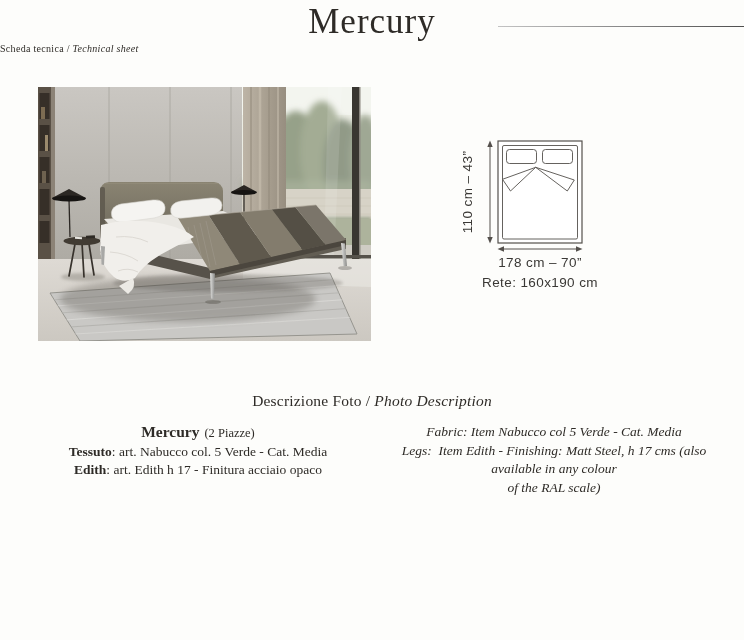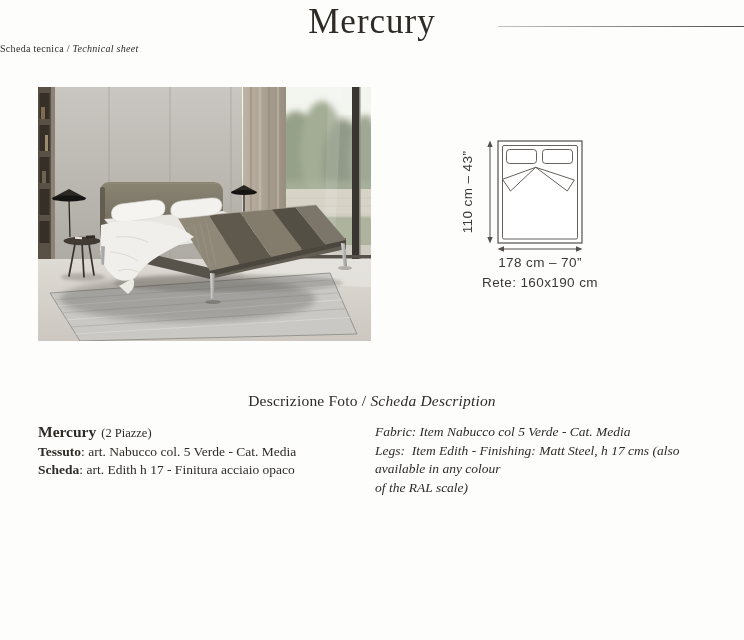--- a/index.html
+++ b/index.html
@@ -42,21 +42,21 @@
   .diag-line{stroke:#54504c;stroke-width:1;fill:none;}
   .diag-fill{fill:#54504c;}
   .diag-shape{stroke:#54504c;fill:#ffffff;}
 
   
   .desc-heading{
     position:absolute;top:392px;left:0;right:0;margin:0;
     text-align:center;font-size:15.5px;font-weight:400;letter-spacing:.2px;
   }
   .desc-heading em{font-style:italic;}
-  .col{position:absolute;top:423px;font-size:13.5px;line-height:18.5px;}
+  .col{position:absolute;top:423px;font-size:13.5px;line-height:18.5px;text-align:center;}
   .col p{margin:0;white-space:pre-wrap;}
   .col-it{left:38px;width:320px;}
   .col-en{left:375px;width:358px;font-style:italic;}
   .prod{font-size:15.5px;font-weight:700;}
   .variant{font-size:12.5px;margin-left:5px;}
   .lead{font-weight:700;margin-top:46px;}
 </style>
 </head>
 <body>
 
@@ -270,26 +270,26 @@
       <g>
         <line class="diag-line" x1="42" y1="129" x2="122" y2="129"></line>
         <polygon class="diag-fill" points="39.5,129 46,126.3 46,131.7"></polygon>
         <polygon class="diag-fill" points="124.5,129 118,126.3 118,131.7"></polygon>
         <text class="dim-text" x="82" y="147" text-anchor="middle">178 cm – 70”</text>
       </g>
       <text class="dim-text" x="82" y="167" text-anchor="middle">Rete: 160x190 cm</text>
     </svg>
   </div>
 
-  <h2 class="desc-heading"><span>Descrizione Foto</span><span> / </span><em>Scheda Description</em></h2>
+  <h2 class="desc-heading"><span>Descrizione Foto</span><span> / </span><em>Photo Description</em></h2>
 
   <section class="col col-it">
     <p><span class="prod">Mercury</span><span class="variant">(2 Piazze)</span></p>
     <p><span class="lead">Tessuto</span><span>: art. Nabucco col. 5 Verde - Cat. Media</span></p>
-    <p><span class="lead">Scheda</span><span>: art. Edith h 17 - Finitura acciaio opaco</span></p>
+    <p><span class="lead">Edith</span><span>: art. Edith h 17 - Finitura acciaio opaco</span></p>
   </section>
 
   <section class="col col-en">
     <p>Fabric: Item Nabucco col 5 Verde - Cat. Media</p>
     <p>Legs:  Item Edith - Finishing: Matt Steel, h 17 cms (also available in any colour</p>
     <p>of the RAL scale)</p>
   </section>
 
 </div>
 

